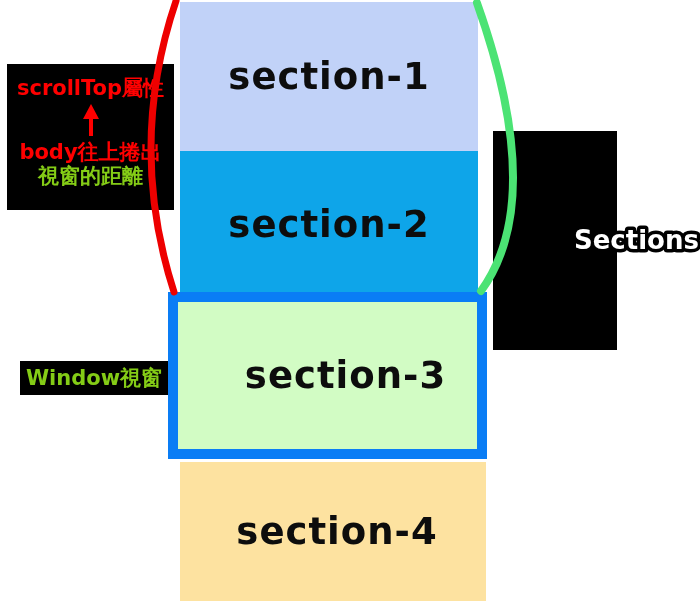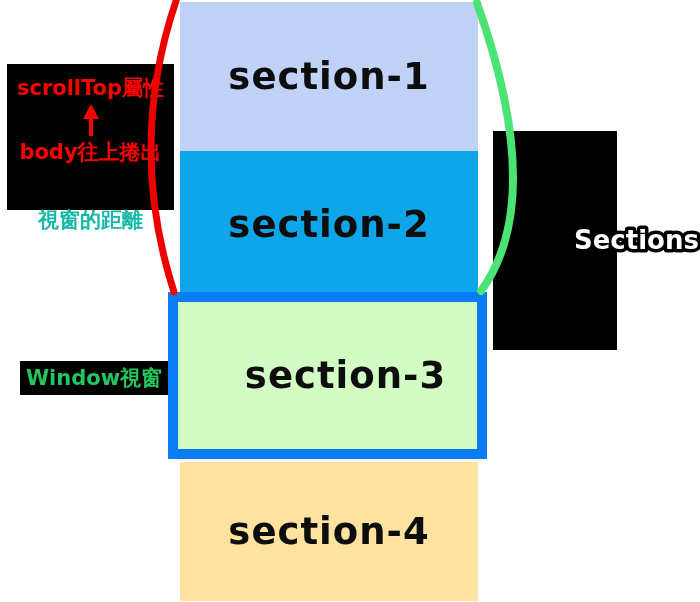--- a/index.html
+++ b/index.html
@@ -129,44 +129,44 @@
 <div class="canvas">
 
   <div class="section section-1" style="background: rgb(193, 210, 248);">
     <span class="section-label">section-1</span>
   </div>
 
   <div class="section section-2" style="background: #0ea5e9;">
     <span class="section-label">section-2</span>
   </div>
 
-  <div class="section section-4" style="background: rgb(253, 226, 160);">
+  <div class="section section-4" style="background: rgb(253, 226, 160); padding-left: 8px;">
     <span class="section-label">section-4</span>
   </div>
 
   <div class="black-box-right" style="background: rgb(0, 0, 0);"></div>
 
   <div class="window-box" style="border-color: rgb(10, 125, 245); background: rgb(210, 252, 196);">
     <span class="section-label">section-3</span>
   </div>
 
   <div class="note-scrolltop" style="background: rgb(0, 0, 0);">
     <span class="line" style="color: rgb(255, 0, 0);">scrollTop屬性</span>
     <span class="arrow-spacer">
       <svg width="20" height="36" viewBox="0 0 20 36">
         <line x1="10" y1="34" x2="10" y2="14" stroke-width="4" style="stroke: rgb(255, 0, 0);"></line>
         <polygon points="10,2 2,17 18,17" style="fill: rgb(255, 0, 0);"></polygon>
       </svg>
     </span>
     <span class="line" style="color: rgb(255, 0, 0);">body往上捲出</span>
-    <span class="line" style="color: #14b8a6; margin-top: 44px;">視窗的距離</span>
+    <span class="line" style="color: #84cc16;">視窗的距離</span>
   </div>
 
   <div class="note-window" style="background: rgb(0, 0, 0);">
-    <span class="txt" style="color: #22c55e;">Window視窗</span>
+    <span class="txt" style="color: #84cc16;">Window視窗</span>
   </div>
 
   <svg class="overlay" viewBox="0 0 700 602">
     <path d="M 176 1 Q 127 146 174 292" fill="none" stroke-width="7" stroke-linecap="round" style="stroke: rgb(238, 0, 0);"></path>
     <path d="M 477 3 Q 547 200 481 291" fill="none" stroke-width="8" stroke-linecap="round" style="stroke: rgb(75, 227, 116);"></path>
   </svg>
 
   <svg class="sections-word-svg" viewBox="0 0 150 46">
     <text x="14" y="35" style="fill: rgb(255, 255, 255); stroke: rgb(0, 0, 0);">Sections</text>
   </svg>

